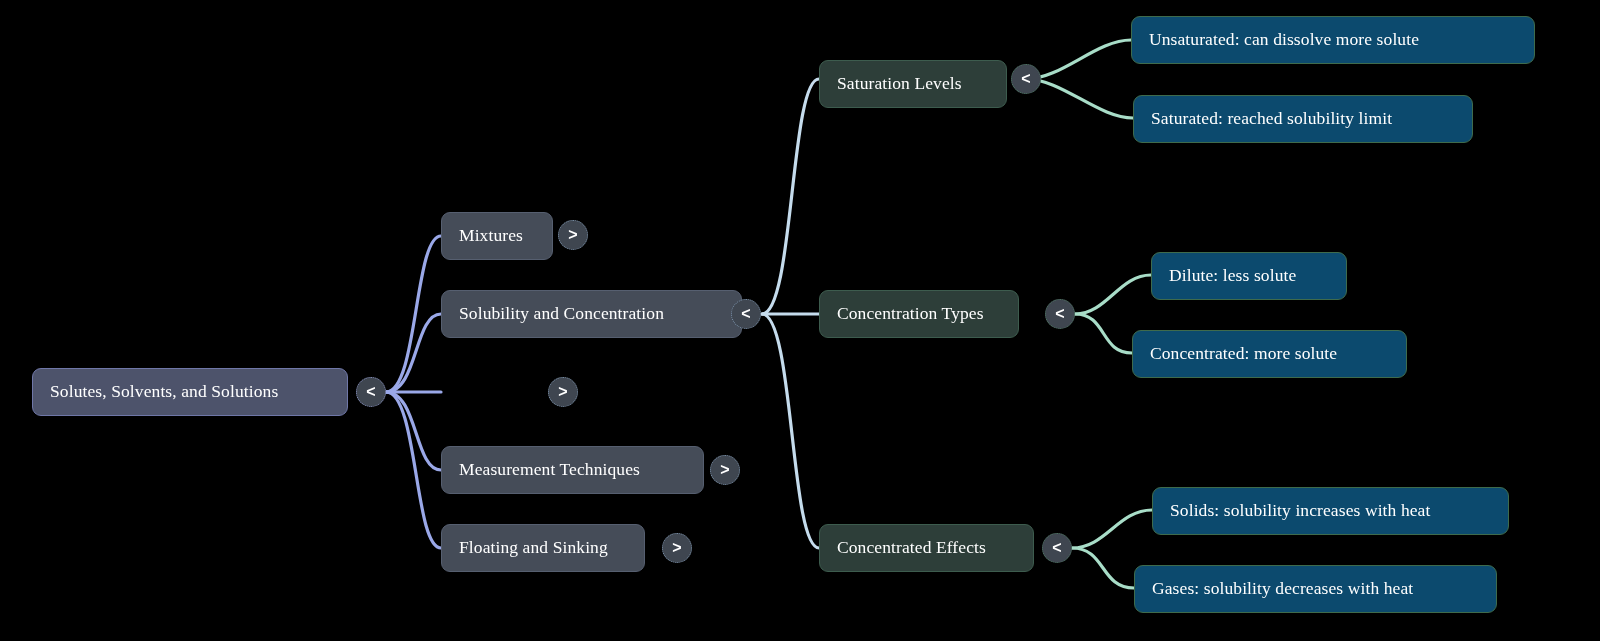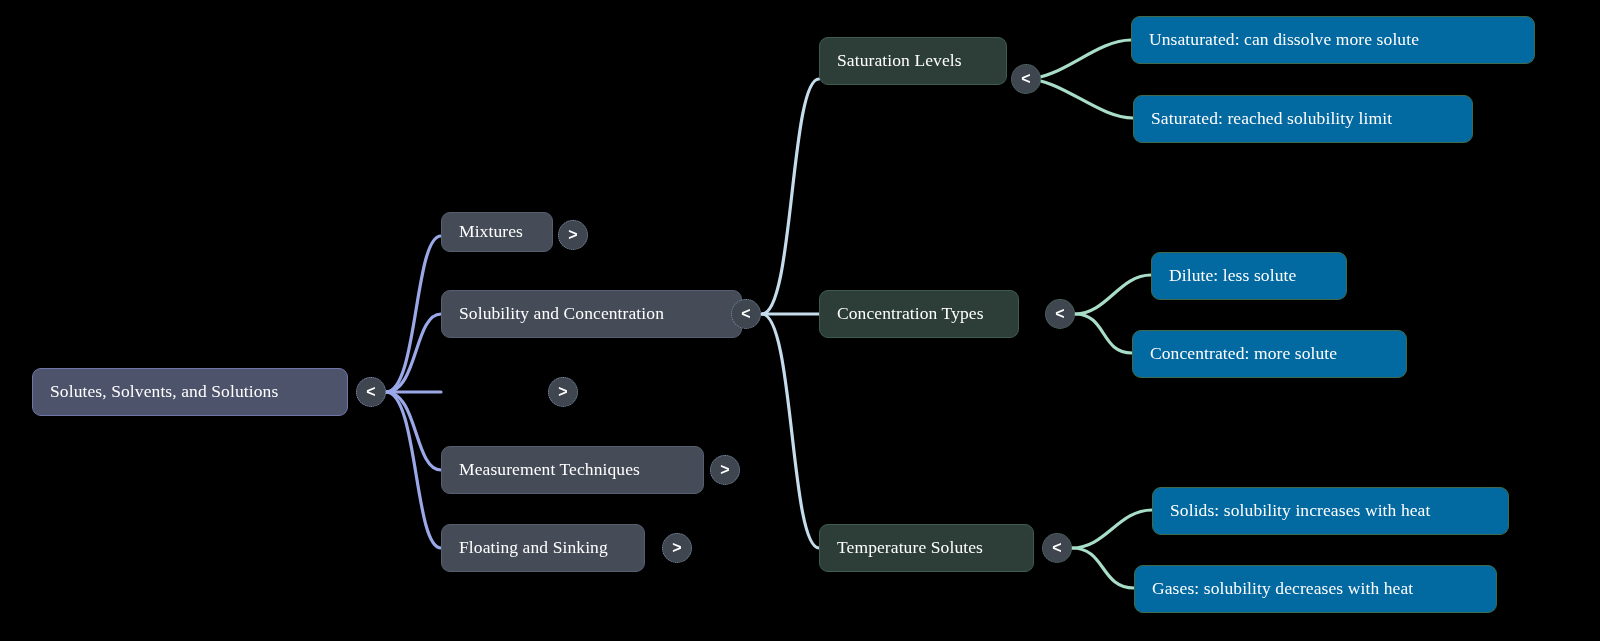--- a/index.html
+++ b/index.html
@@ -45,21 +45,21 @@
   }
   .node.lvl1 {
     background: #454c58;
     border: 1px solid #565f70;
   }
   .node.lvl2 {
     background: #2d3e39;
     border: 1px solid #3d5c4e;
   }
   .node.leaf {
-    background: #0369a1;
+    background: #0c4a6e;
     border: 1px solid #3f6b4c;
   }
   .toggle {
     position: absolute;
     width: 30px;
     height: 30px;
     border-radius: 50%;
     background: #3f4650;
     border: 1px dotted #6b7589;
     box-sizing: border-box;
@@ -107,21 +107,21 @@
       <path d="M1072,548 C 1106,548 1118,510 1152,510"></path>
       <path d="M1072,548 C 1106,548 1100,588 1134,588"></path>
     </g>
   </svg>
 
   <div class="node root" style="left:32px; top:368px; width:316px; height:48px;">
     <span>Solutes, Solvents, and Solutions</span>
   </div>
   <div class="toggle g-root" style="left:356px; top:377px;">&lt;</div>
 
-  <div class="node lvl1" style="left:441px; top:212px; width:112px; height:40px;">
+  <div class="node lvl1" style="left:441px; top:212px; width:112px; height:48px;">
     <span>Mixtures</span>
   </div>
   <div class="toggle g-blue" style="left:558px; top:220px;">&gt;</div>
 
   <div class="node lvl1" style="left:441px; top:290px; width:301px; height:48px;">
     <span>Solubility and Concentration</span>
   </div>
   <div class="toggle g-blue" style="left:731px; top:299px;">&lt;</div>
 
   <div class="toggle g-blue" style="left:548px; top:377px;">&gt;</div>
@@ -129,32 +129,32 @@
   <div class="node lvl1" style="left:441px; top:446px; width:263px; height:48px;">
     <span>Measurement Techniques</span>
   </div>
   <div class="toggle g-blue" style="left:710px; top:455px;">&gt;</div>
 
   <div class="node lvl1" style="left:441px; top:524px; width:204px; height:48px;">
     <span>Floating and Sinking</span>
   </div>
   <div class="toggle g-blue" style="left:662px; top:533px;">&gt;</div>
 
-  <div class="node lvl2" style="left:819px; top:37px; width:188px; height:48px;">
+  <div class="node lvl2" style="left:819px; top:60px; width:188px; height:48px;">
     <span>Saturation Levels</span>
   </div>
   <div class="toggle g-green" style="left:1011px; top:64px;">&lt;</div>
 
   <div class="node lvl2" style="left:819px; top:290px; width:200px; height:48px;">
     <span>Concentration Types</span>
   </div>
   <div class="toggle g-green" style="left:1045px; top:299px;">&lt;</div>
 
   <div class="node lvl2" style="left:819px; top:524px; width:215px; height:48px;">
-    <span>Temperature Solutes</span>
+    <span>Concentrated Effects</span>
   </div>
   <div class="toggle g-green" style="left:1042px; top:533px;">&lt;</div>
 
   <div class="node leaf" style="left:1131px; top:16px; width:404px; height:48px;">
     <span>Unsaturated: can dissolve more solute</span>
   </div>
   <div class="node leaf" style="left:1133px; top:95px; width:340px; height:48px;">
     <span>Saturated: reached solubility limit</span>
   </div>
 

